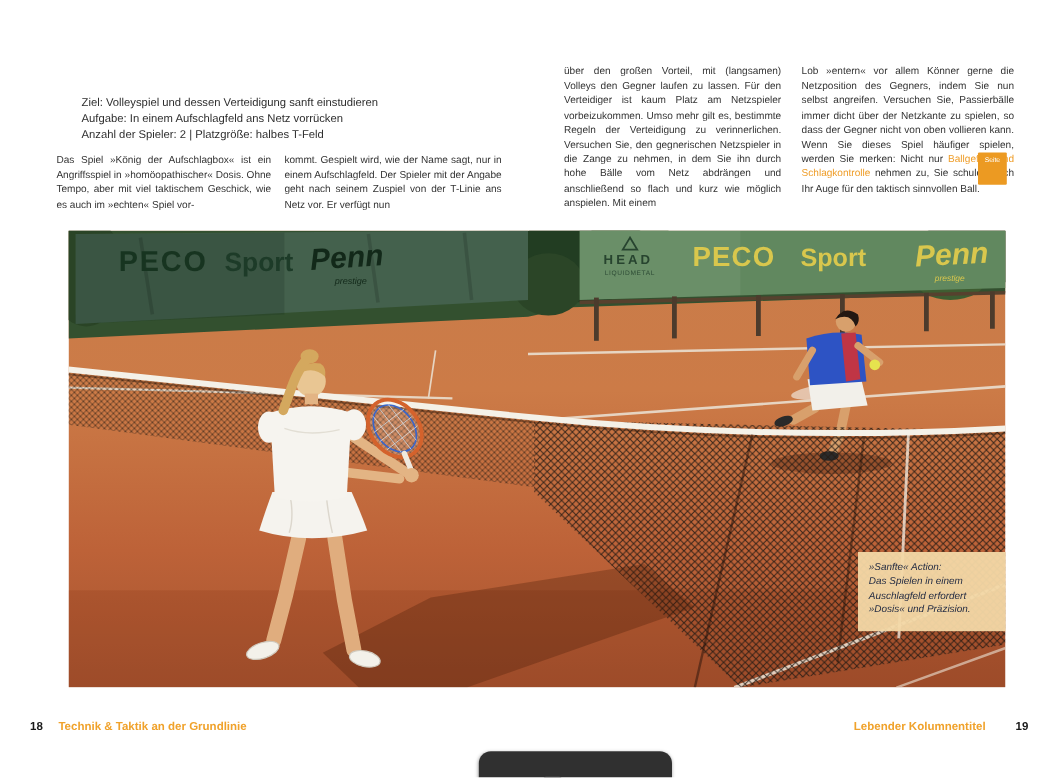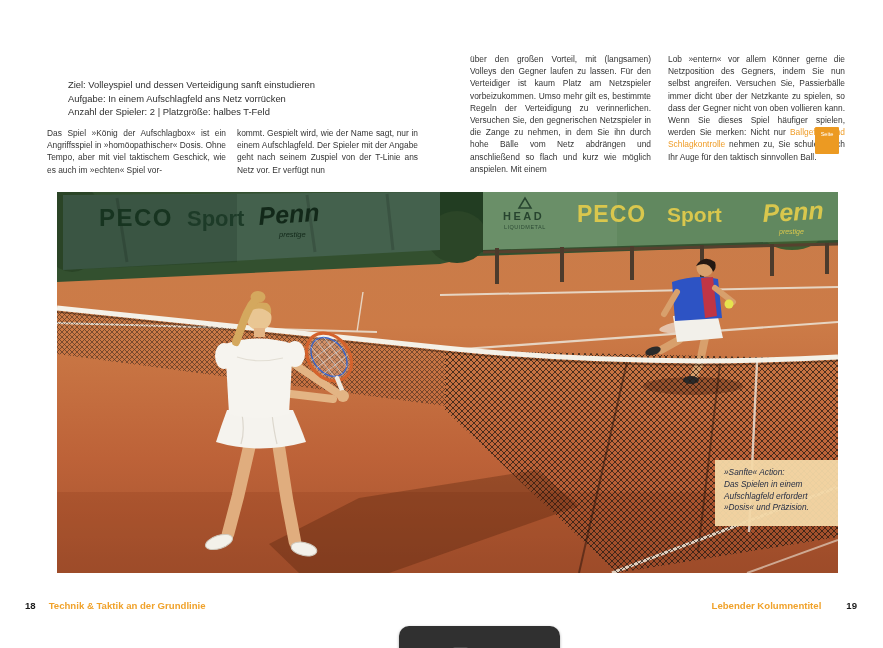--- a/index.html
+++ b/index.html
@@ -215,21 +215,21 @@
         <path d="M191,120 Q197,108 210,111 Q215,114 214,122 Q204,112 191,120 Z" fill="#d4a85e"></path>
         <ellipse cx="201" cy="105" rx="7.5" ry="6" fill="#d4a85e"></ellipse>
         <path d="M199,107 C189,118 186,132 179,150" stroke="#d4a85e" stroke-width="8" fill="none" stroke-linecap="round"></path>
         <rect x="197" y="136" width="11" height="9" fill="#e3b484"></rect>
       </g>
     </svg>
 
     <div class="caption">
       <div>»Sanfte« Action:</div>
       <div>Das Spielen in einem</div>
-      <div>Aufschlagfeld erfordert</div>
+      <div>Auschlagfeld erfordert</div>
       <div>»Dosis« und Präzision.</div>
     </div>
   </div>
 
   <div class="footer-left">
     <span class="pageno">18</span><span class="runtitle">Technik &amp; Taktik an der Grundlinie</span>
   </div>
   <div class="footer-right">
     <span class="runtitle">Lebender Kolumnentitel</span><span class="pageno">19</span>
   </div>

